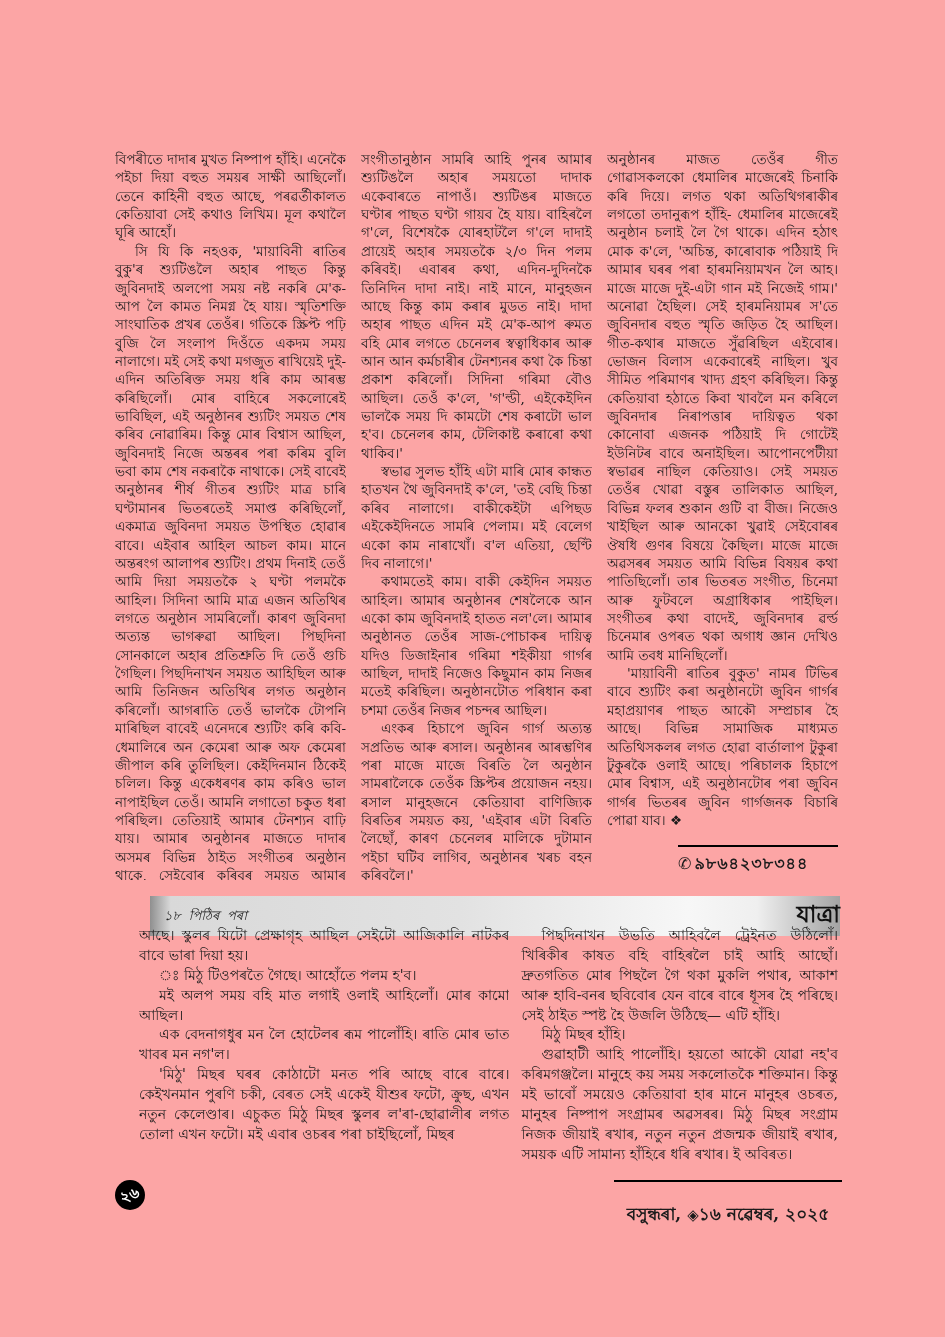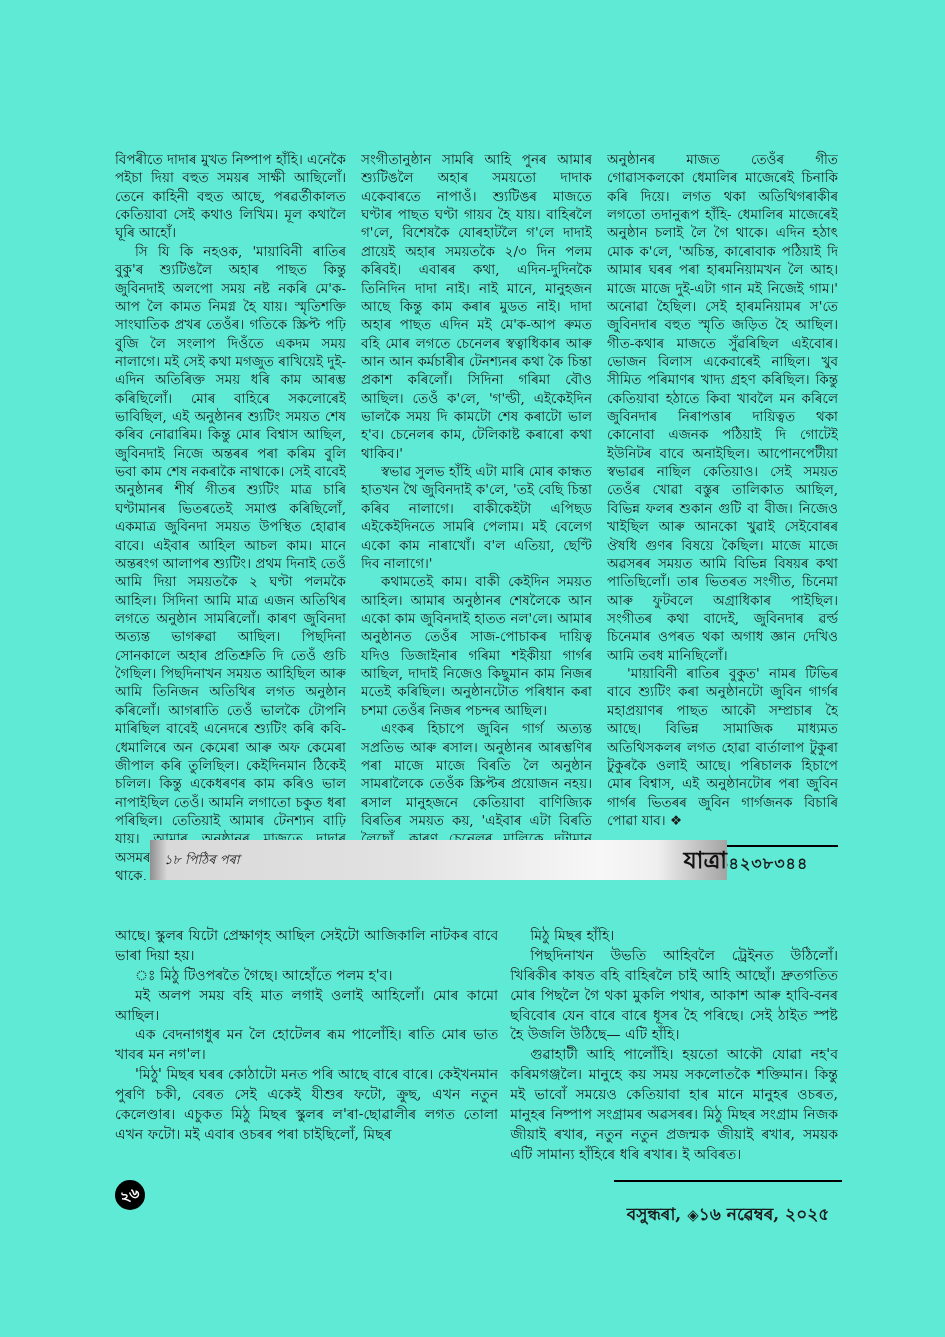--- a/index.html
+++ b/index.html
@@ -3,21 +3,21 @@
 <meta charset="utf-8">
 <style>
   html, body { margin:0; padding:0; }
   body {
     width:945px; height:1337px;
     background:#ffffff;
     font-family:"DejaVu Serif", serif;
     color:#1b1b1b;
     -webkit-font-smoothing:antialiased;
   }
-  .page { position:relative; width:945px; height:1337px; background:#5eead4; overflow:hidden; }
+  .page { position:relative; width:945px; height:1337px; background:#fca5a5; overflow:hidden; }
 
   
   .top-article {
     position:absolute; left:115px; top:150px; width:723px; height:730px;
     overflow:hidden;
   }
   .top-cols { display:flex; gap:15px; height:100%; }
   .col { flex:1; text-align:justify; font-size:13.5px; line-height:1.36; overflow:hidden; }
   p.para { margin:0; }
   p.indent { text-indent:20px; }
@@ -31,43 +31,43 @@
     text-align:left;
     font-size:16px;
     font-weight:bold;
     letter-spacing:1px;
     white-space:nowrap;
   }
   .phone-block .glyph { font-weight:normal; margin-right:2px; }
 
   
   .section-band {
-    position:absolute; left:150px; top:840px; width:577px; height:40px;
+    position:absolute; left:150px; top:896px; width:690px; height:40px;
     background:linear-gradient(90deg,#8f8f8f 0%, #d9d9d9 3%, #e2e2e2 45%, #f7f7f7 78%, #efefef 88%, #a3a3a3 100%);
-    display:flex; align-items:center;
+    display:flex; align-items:center;font-family:Liberation Mono, monospace;
   }
   .continued-label {
     font-style:italic;
     font-size:13px;
     padding-left:14px;
     color:#222;
     white-space:nowrap;
   }
   .section-title {
     position:absolute; left:0; right:0; text-align:right;
     font-size:23px; font-weight:bold; color:#111;
     line-height:40px;
   }
 
   
   .bottom-article {
     position:absolute; left:115px; top:926px; width:723px; height:248px;
     overflow:hidden;
   }
-  .bottom-cols { display:flex; gap:12px; height:100%; }
+  .bottom-cols { display:flex; gap:12px; height:100%;margin-left:24px; }
   .bcol { text-align:justify; font-size:14px; line-height:1.42; overflow:hidden; }
   .bcol-left { flex:0 0 53%; }
   .bcol-right { flex:1; }
 
   
   .footer {
     position:absolute; left:115px; top:1180px; width:727px;
     display:flex; justify-content:space-between; align-items:flex-start;
   }
   .page-badge {
@@ -125,22 +125,22 @@
   <div class="bottom-article">
     <div class="bottom-cols">
       <div class="bcol bcol-left">
           <p class="para">আছে। স্কুলৰ যিটো প্ৰেক্ষাগৃহ আছিল সেইটো আজিকালি নাটকৰ বাবে ভাৰা দিয়া হয়।</p>
           <p class="para indent">ঃ মিঠু টিওপৰতৈ গৈছে। আহোঁতে পলম হ'ব।</p>
           <p class="para indent">মই অলপ সময় বহি মাত লগাই ওলাই আহিলোঁ। মোৰ কামো আছিল।</p>
           <p class="para indent">এক বেদনাগধুৰ মন লৈ হোটেলৰ ৰূম পালোঁহি। ৰাতি মোৰ ভাত খাবৰ মন নগ'ল।</p>
           <p class="para indent">'মিঠু' মিছৰ ঘৰৰ কোঠাটো মনত পৰি আছে বাৰে বাৰে। কেইখনমান পুৰণি চকী, বেৰত সেই একেই যীশুৰ ফটো, ক্ৰুছ, এখন নতুন কেলেণ্ডাৰ। এচুকত মিঠু মিছৰ স্কুলৰ ল'ৰা-ছোৱালীৰ লগত তোলা এখন ফটো। মই এবাৰ ওচৰৰ পৰা চাইছিলোঁ, মিছৰ</p>
         </div>
       <div class="bcol bcol-right">
+          <p class="para indent">পিছদিনাখন উভতি আহিবলৈ ট্ৰেইনত উঠিলোঁ। খিৰিকীৰ কাষত বহি বাহিৰলৈ চাই আহি আছোঁ। দ্ৰুতগতিত মোৰ পিছলৈ গৈ থকা মুকলি পথাৰ, আকাশ আৰু হাবি-বনৰ ছবিবোৰ যেন বাৰে বাৰে ধূসৰ হৈ পৰিছে। সেই ঠাইত স্পষ্ট হৈ উজলি উঠিছে— এটি হাঁহি।</p>
           <p class="para indent">মিঠু মিছৰ হাঁহি।</p>
-          <p class="para indent">পিছদিনাখন উভতি আহিবলৈ ট্ৰেইনত উঠিলোঁ। খিৰিকীৰ কাষত বহি বাহিৰলৈ চাই আহি আছোঁ। দ্ৰুতগতিত মোৰ পিছলৈ গৈ থকা মুকলি পথাৰ, আকাশ আৰু হাবি-বনৰ ছবিবোৰ যেন বাৰে বাৰে ধূসৰ হৈ পৰিছে। সেই ঠাইত স্পষ্ট হৈ উজলি উঠিছে— এটি হাঁহি।</p>
           <p class="para indent">গুৱাহাটী আহি পালোঁহি। হয়তো আকৌ যোৱা নহ'ব কৰিমগঞ্জলৈ। মানুহে কয় সময় সকলোতকৈ শক্তিমান। কিন্তু মই ভাবোঁ সময়েও কেতিয়াবা হাৰ মানে মানুহৰ ওচৰত, মানুহৰ নিষ্পাপ সংগ্ৰামৰ অৱসৰৰ। মিঠু মিছৰ সংগ্ৰাম নিজক জীয়াই ৰখাৰ, নতুন নতুন প্ৰজন্মক জীয়াই ৰখাৰ, সময়ক এটি সামান্য হাঁহিৰে ধৰি ৰখাৰ। ই অবিৰত।</p>
         </div>
     </div>
   </div>
 
   <div class="footer">
     <div class="page-badge">
       <span>২৬</span>
     </div>
     <div class="footer-credit">

